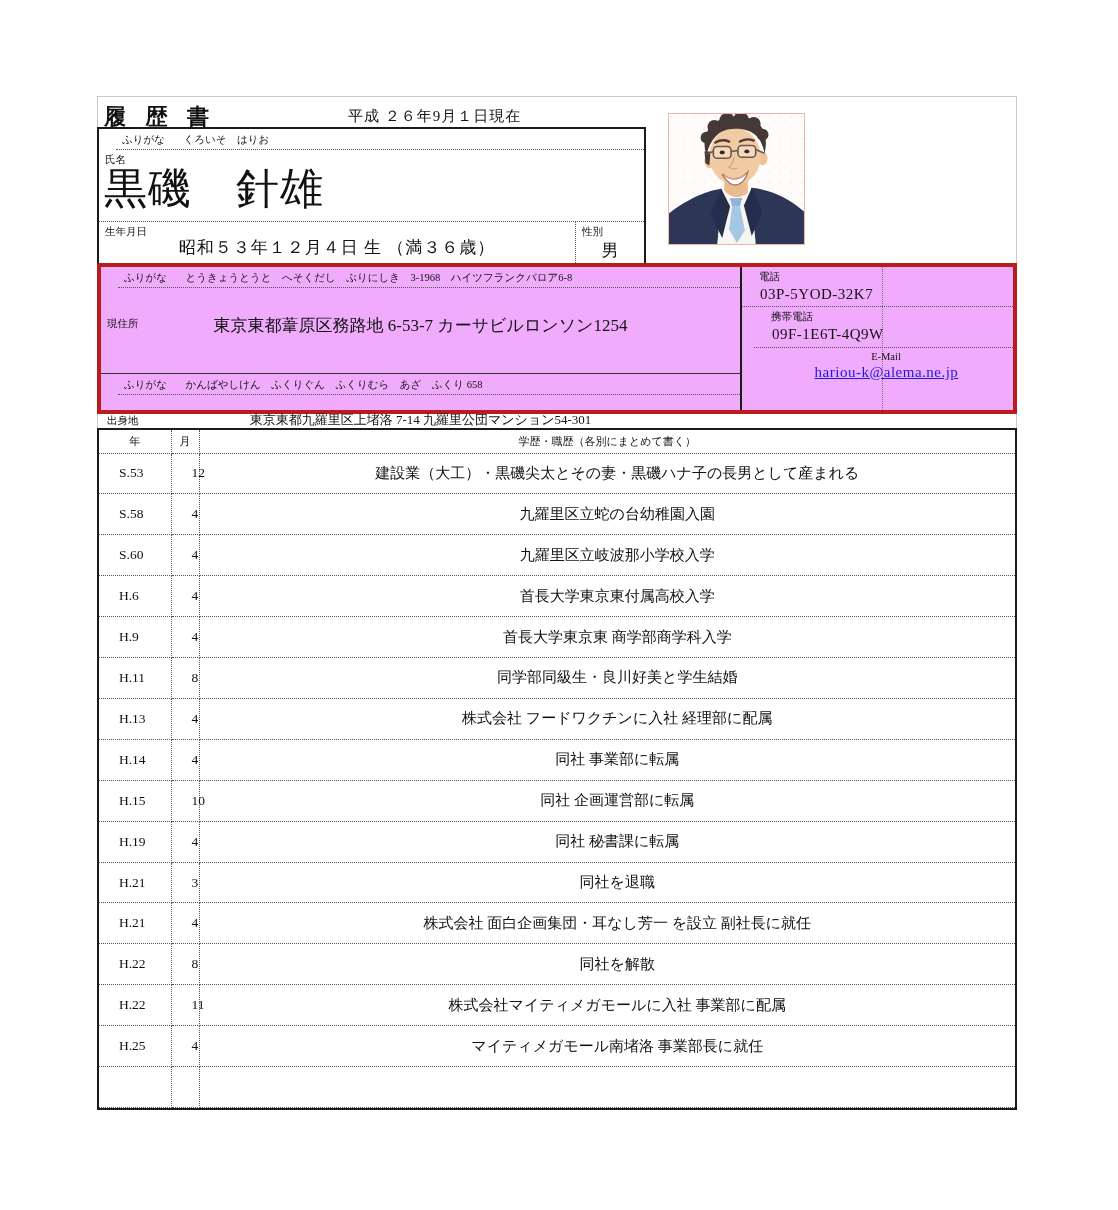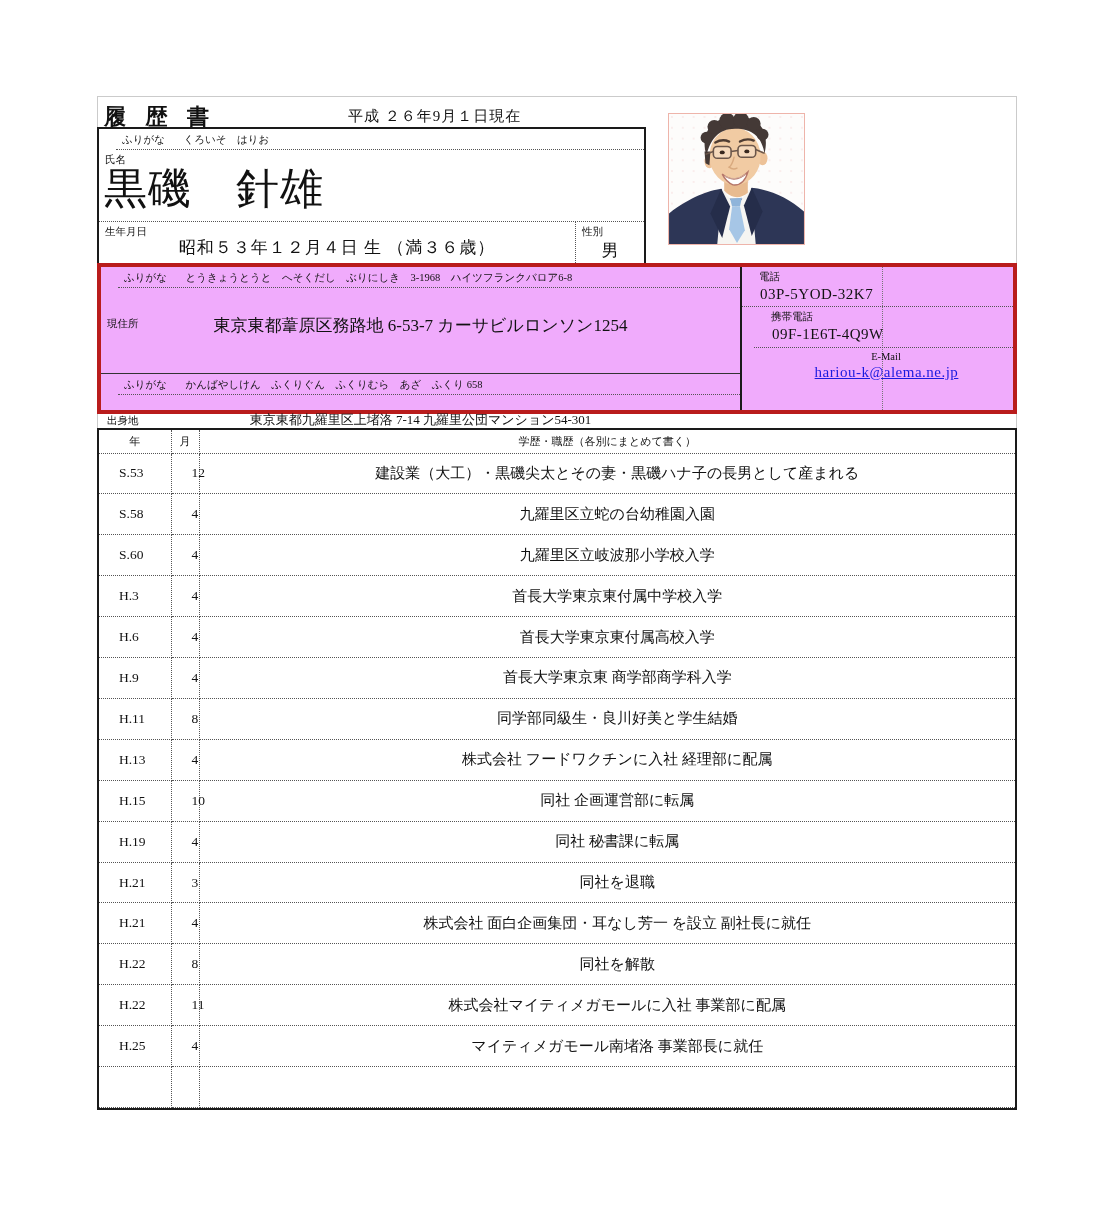--- a/index.html
+++ b/index.html
@@ -216,45 +216,45 @@
           <td class="col-year">S.58</td>
           <td class="col-month">4</td>
           <td class="col-description">九羅里区立蛇の台幼稚園入園</td>
         </tr>
         <tr>
           <td class="col-year">S.60</td>
           <td class="col-month">4</td>
           <td class="col-description">九羅里区立岐波那小学校入学</td>
         </tr>
         <tr>
-          <td class="col-year">H.3</td>
-          <td class="col-month">4</td>
-          <td class="col-description">首長大学東京東付属中学校入学</td>
-        </tr>
-        <tr>
           <td class="col-year">H.6</td>
           <td class="col-month">4</td>
           <td class="col-description">首長大学東京東付属高校入学</td>
         </tr>
         <tr>
           <td class="col-year">H.9</td>
           <td class="col-month">4</td>
           <td class="col-description">首長大学東京東 商学部商学科入学</td>
         </tr>
         <tr>
           <td class="col-year">H.11</td>
           <td class="col-month">8</td>
           <td class="col-description">同学部同級生・良川好美と学生結婚</td>
         </tr>
         <tr>
           <td class="col-year">H.13</td>
           <td class="col-month">4</td>
           <td class="col-description">株式会社 フードワクチンに入社 経理部に配属</td>
         </tr>
         <tr>
+          <td class="col-year">H.14</td>
+          <td class="col-month">4</td>
+          <td class="col-description">同社 事業部に転属</td>
+        </tr>
+        <tr>
           <td class="col-year">H.15</td>
           <td class="col-month">10</td>
           <td class="col-description">同社 企画運営部に転属</td>
         </tr>
         <tr>
           <td class="col-year">H.19</td>
           <td class="col-month">4</td>
           <td class="col-description">同社 秘書課に転属</td>
         </tr>
         <tr>

